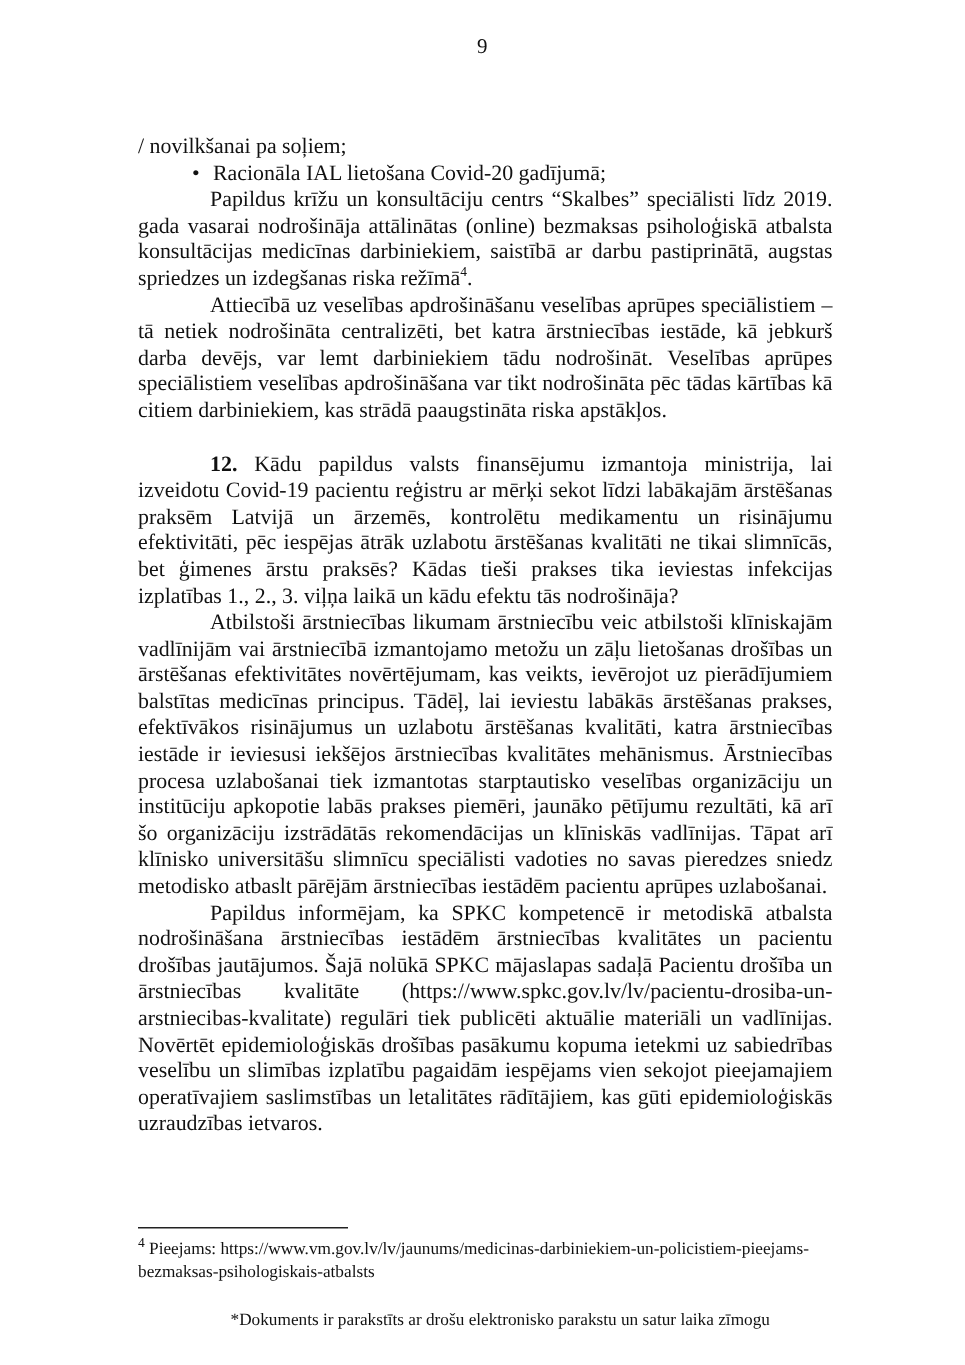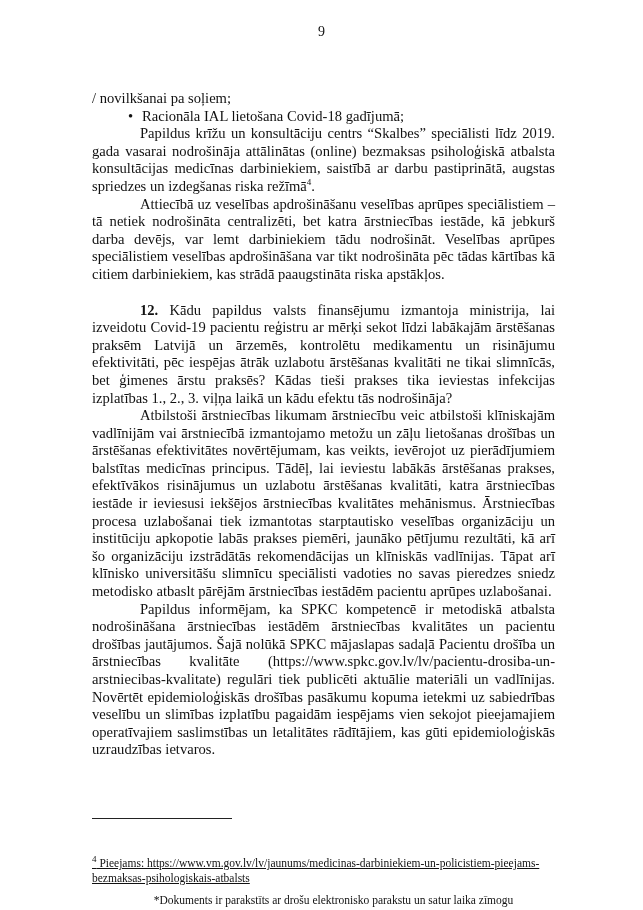--- a/index.html
+++ b/index.html
@@ -21,36 +21,36 @@
   .bullet { text-indent: 36px; }
   .bullet .dot { display: inline-block; width: 14px; text-indent: 0; }
   .question { margin-top: 18px !important; }
   .question b { font-weight: bold; }
   sup { font-size: 9px; line-height: 0; }
   .footnote-sep {
     position: absolute; top: 818px; left: 92px; width: 140px; height: 1px;
     background: #222;
   }
   .footnote {
-    position: absolute; top: 856px; left: 92px; width: 470px;
-    font-size: 11.5px; line-height: 15px; text-decoration: underline;
+    position: absolute; top: 826px; left: 92px; width: 470px;
+    font-size: 11.5px; line-height: 15px;
   }
   .signature-note {
     position: absolute; top: 874px; left: 0; width: 627px; text-align: center;
-    font-size: 11.5px; padding-left: 40px; box-sizing: border-box; margin-top: 20px;
+    font-size: 11.5px; padding-left: 40px; box-sizing: border-box;
   }
 </style>
 </head>
 <body>
 
 <div class="page-number">9</div>
 
 <div class="content">
   <p>/ novilkšanai pa soļiem;</p>
-  <p class="bullet"><span class="dot">•</span><span>Racionāla IAL lietošana Covid-18 gadījumā;</span></p>
+  <p class="bullet"><span class="dot">•</span><span>Racionāla IAL lietošana Covid-20 gadījumā;</span></p>
   <p class="indent"><span>Papildus krīžu un konsultāciju centrs “Skalbes” speciālisti līdz 2019. gada vasarai nodrošināja attālinātas (online) bezmaksas psiholoģiskā atbalsta konsultācijas medicīnas darbiniekiem, saistībā ar darbu pastiprinātā, augstas spriedzes un izdegšanas riska režīmā</span><sup>4</sup><span>.</span></p>
   <p class="indent">Attiecībā uz veselības apdrošināšanu veselības aprūpes speciālistiem – tā netiek nodrošināta centralizēti, bet katra ārstniecības iestāde, kā jebkurš darba devējs, var lemt darbiniekiem tādu nodrošināt. Veselības aprūpes speciālistiem veselības apdrošināšana var tikt nodrošināta pēc tādas kārtības kā citiem darbiniekiem, kas strādā paaugstināta riska apstākļos.</p>
   <p class="indent question"><b>12.</b> <span>Kādu papildus valsts finansējumu izmantoja ministrija, lai izveidotu Covid-19 pacientu reģistru ar mērķi sekot līdzi labākajām ārstēšanas praksēm Latvijā un ārzemēs, kontrolētu medikamentu un risinājumu efektivitāti, pēc iespējas ātrāk uzlabotu ārstēšanas kvalitāti ne tikai slimnīcās, bet ģimenes ārstu praksēs? Kādas tieši prakses tika ieviestas infekcijas izplatības 1., 2., 3. viļņa laikā un kādu efektu tās nodrošināja?</span></p>
   <p class="indent">Atbilstoši ārstniecības likumam ārstniecību veic atbilstoši klīniskajām vadlīnijām vai ārstniecībā izmantojamo metožu un zāļu lietošanas drošības un ārstēšanas efektivitātes novērtējumam, kas veikts, ievērojot uz pierādījumiem balstītas medicīnas principus. Tādēļ, lai ieviestu labākās ārstēšanas prakses, efektīvākos risinājumus un uzlabotu ārstēšanas kvalitāti, katra ārstniecības iestāde ir ieviesusi iekšējos ārstniecības kvalitātes mehānismus. Ārstniecības procesa uzlabošanai tiek izmantotas  starptautisko veselības organizāciju un institūciju apkopotie labās prakses piemēri, jaunāko pētījumu rezultāti, kā arī šo organizāciju izstrādātās rekomendācijas un klīniskās vadlīnijas. Tāpat arī klīnisko universitāšu slimnīcu speciālisti vadoties no savas pieredzes sniedz metodisko atbaslt pārējām ārstniecības iestādēm pacientu aprūpes uzlabošanai.</p>
   <p class="indent">Papildus informējam, ka SPKC kompetencē ir metodiskā atbalsta nodrošināšana ārstniecības iestādēm ārstniecības kvalitātes un pacientu drošības jautājumos. Šajā nolūkā SPKC mājaslapas sadaļā Pacientu drošība un ārstniecības kvalitāte (https://www.spkc.gov.lv/lv/pacientu-drosiba-un-arstniecibas-kvalitate) regulāri tiek publicēti aktuālie materiāli un vadlīnijas. Novērtēt epidemioloģiskās drošības pasākumu kopuma ietekmi uz sabiedrības veselību un slimības izplatību pagaidām iespējams vien sekojot pieejamajiem operatīvajiem saslimstības un letalitātes rādītājiem, kas gūti epidemioloģiskās uzraudzības ietvaros.</p>
 </div>
 
 <div class="footnote-sep"></div>
 <div class="footnote"><sup>4</sup><span> Pieejams: https://www.vm.gov.lv/lv/jaunums/medicinas-darbiniekiem-un-policistiem-pieejams-bezmaksas-psihologiskais-atbalsts</span></div>
 

